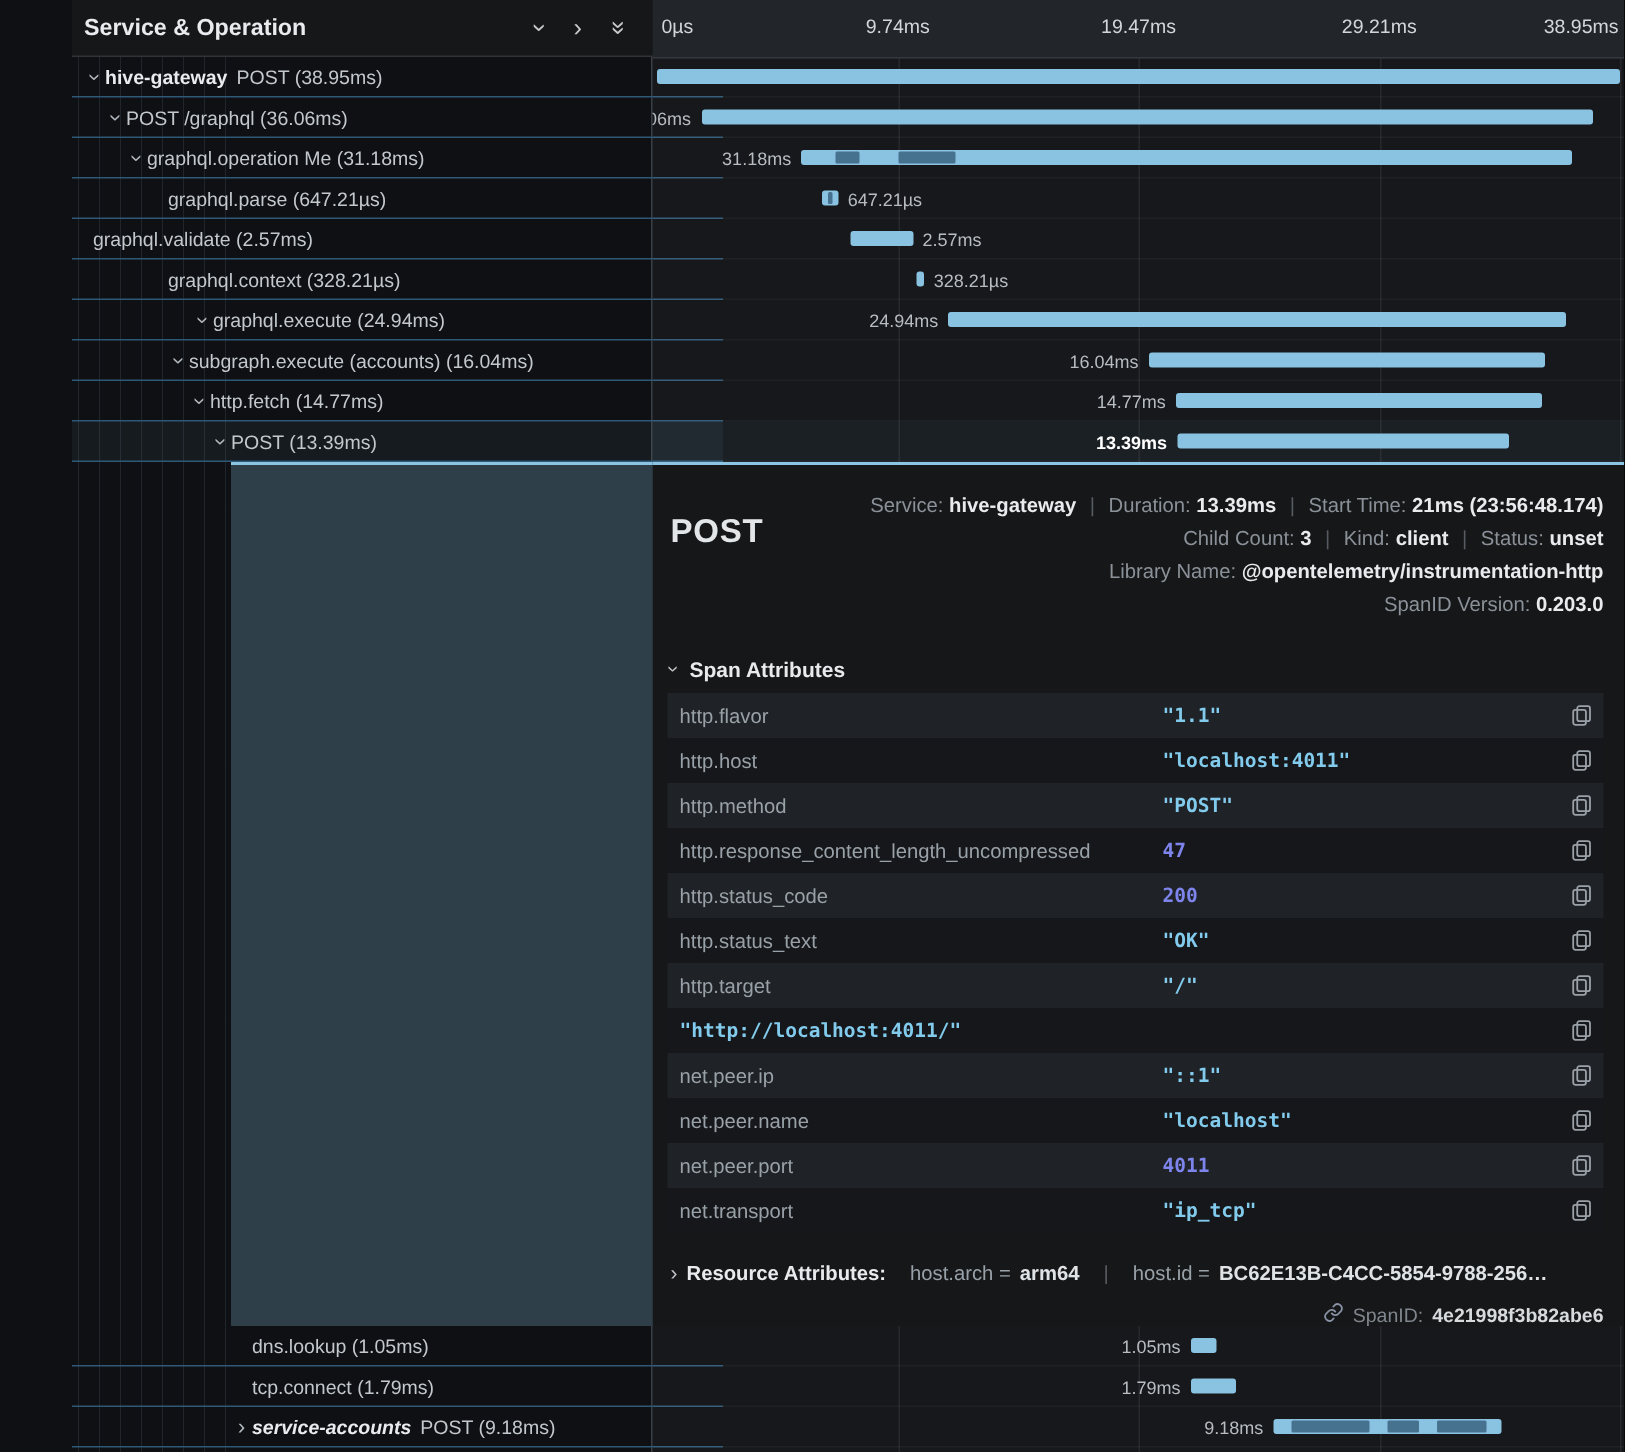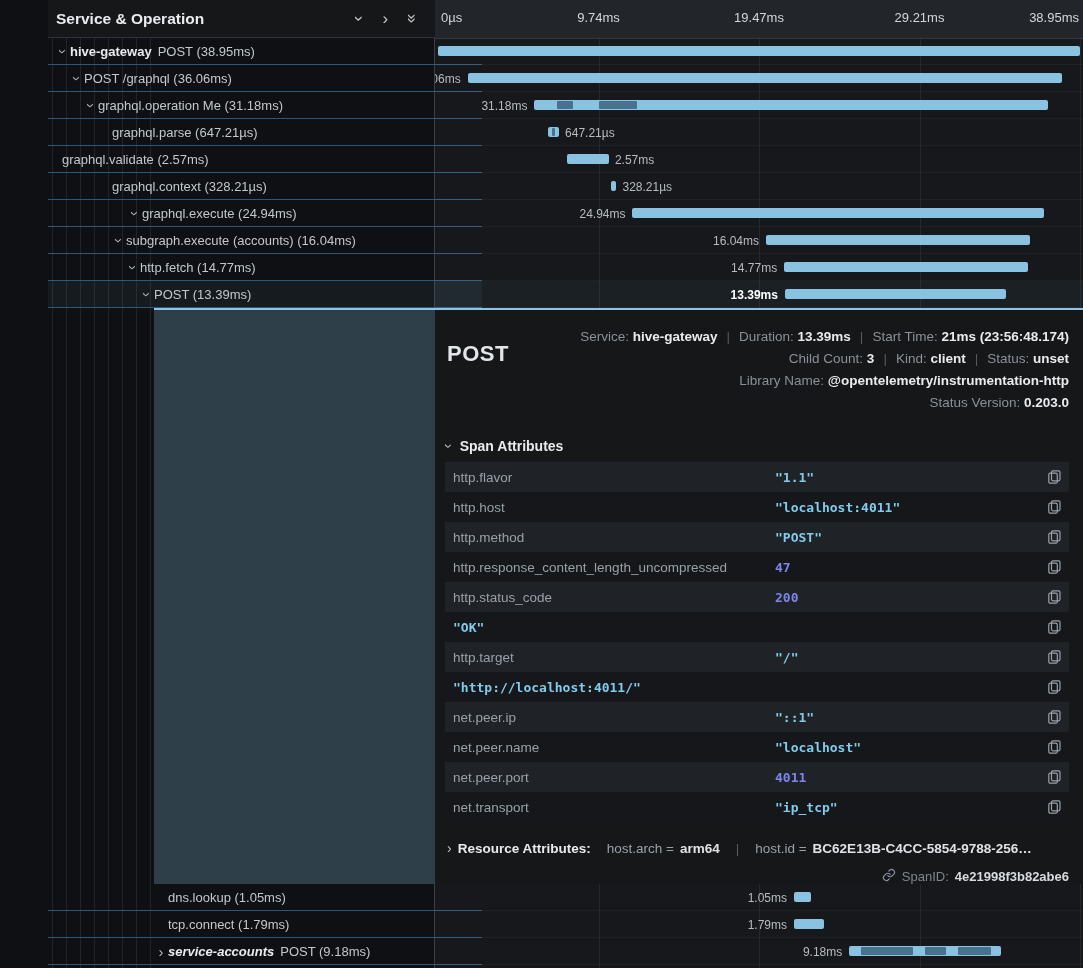--- a/index.html
+++ b/index.html
@@ -221,21 +221,21 @@
           <div class="blabel bold" style="right: 305.04px;">13.39ms</div>
         </div>
       </div>
 
     <div class="detail">
       <div class="detail-title">POST</div>
       <div class="overview" id="overview">
           <div class="ov-line"><span class="ov-label">Service: </span><span class="ov-value">hive-gateway</span><span class="ov-sep">|</span><span class="ov-label">Duration: </span><span class="ov-value">13.39ms</span><span class="ov-sep">|</span><span class="ov-label">Start Time: </span><span class="ov-value">21ms (23:56:48.174)</span></div>
           <div class="ov-line"><span class="ov-label">Child Count: </span><span class="ov-value">3</span><span class="ov-sep">|</span><span class="ov-label">Kind: </span><span class="ov-value">client</span><span class="ov-sep">|</span><span class="ov-label">Status: </span><span class="ov-value">unset</span></div>
           <div class="ov-line"><span class="ov-label">Library Name: </span><span class="ov-value">@opentelemetry/instrumentation-http</span></div>
-          <div class="ov-line"><span class="ov-label">Status Version: </span><span class="ov-value">0.203.0</span></div>
+          <div class="ov-line"><span class="ov-label">SpanID Version: </span><span class="ov-value">0.203.0</span></div>
         </div>
 
       <div class="attrs-head">
         <span class="chev rot">›</span>
         <span>Span Attributes</span>
       </div>
       <div id="attr-table" class="attr-table">
           <div class="arow">
             <span class="akey">http.flavor</span>
             <span class="aval string">"1.1"</span>
@@ -280,20 +280,21 @@
             <span class="akey">http.status_code</span>
             <span class="aval number">200</span>
             <span class="acopy">
     <svg width="13" height="14" viewBox="0 0 13 14">
       <rect x="3.5" y="0.8" width="8.5" height="10" rx="1.5"></rect>
       <rect x="0.8" y="3.2" width="8.5" height="10" rx="1.5"></rect>
     </svg>
   </span>
           </div>
           <div class="arow">
+            <span class="akey">http.status_text</span>
             <span class="aval string">"OK"</span>
             <span class="acopy">
     <svg width="13" height="14" viewBox="0 0 13 14">
       <rect x="3.5" y="0.8" width="8.5" height="10" rx="1.5"></rect>
       <rect x="0.8" y="3.2" width="8.5" height="10" rx="1.5"></rect>
     </svg>
   </span>
           </div>
           <div class="arow">
             <span class="akey">http.target</span>

